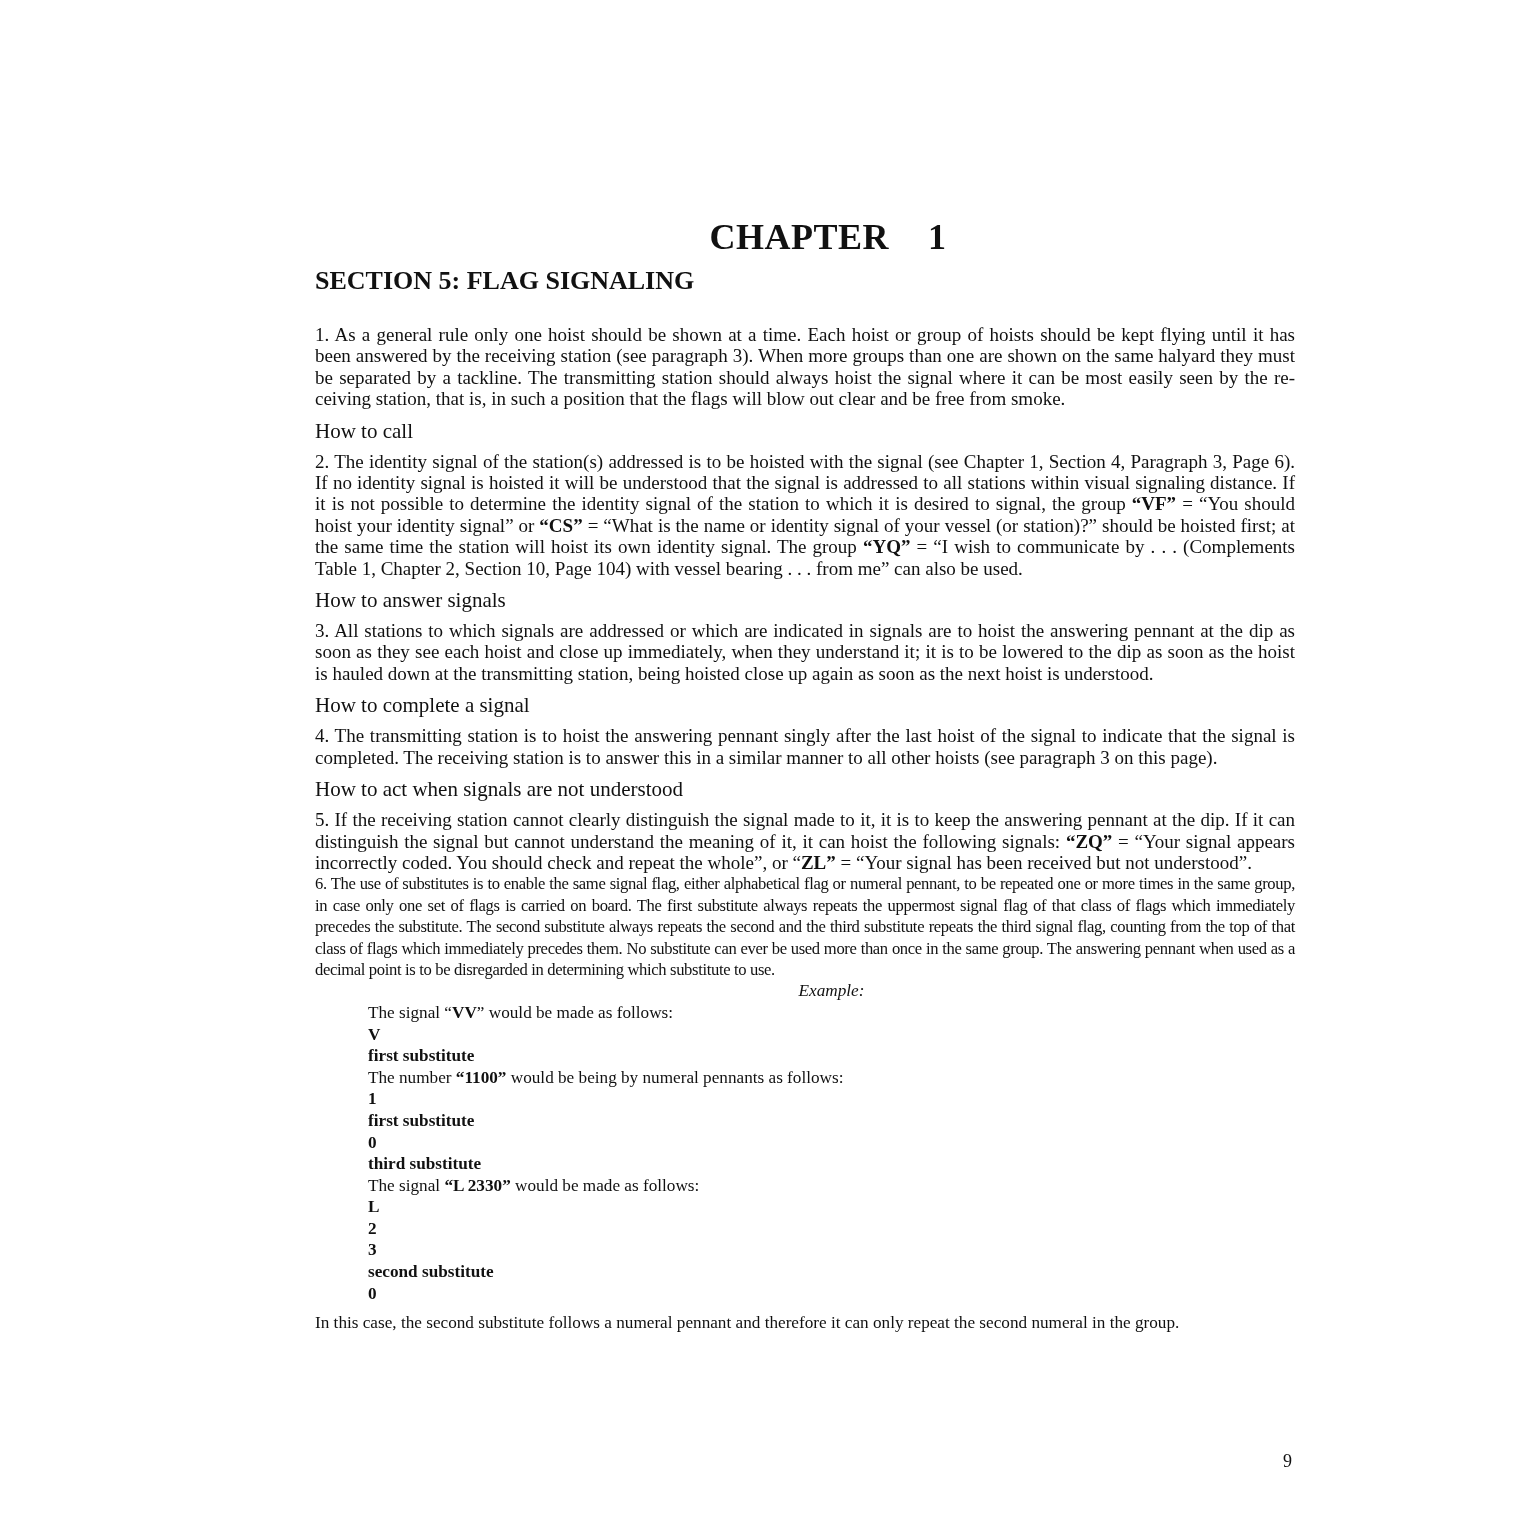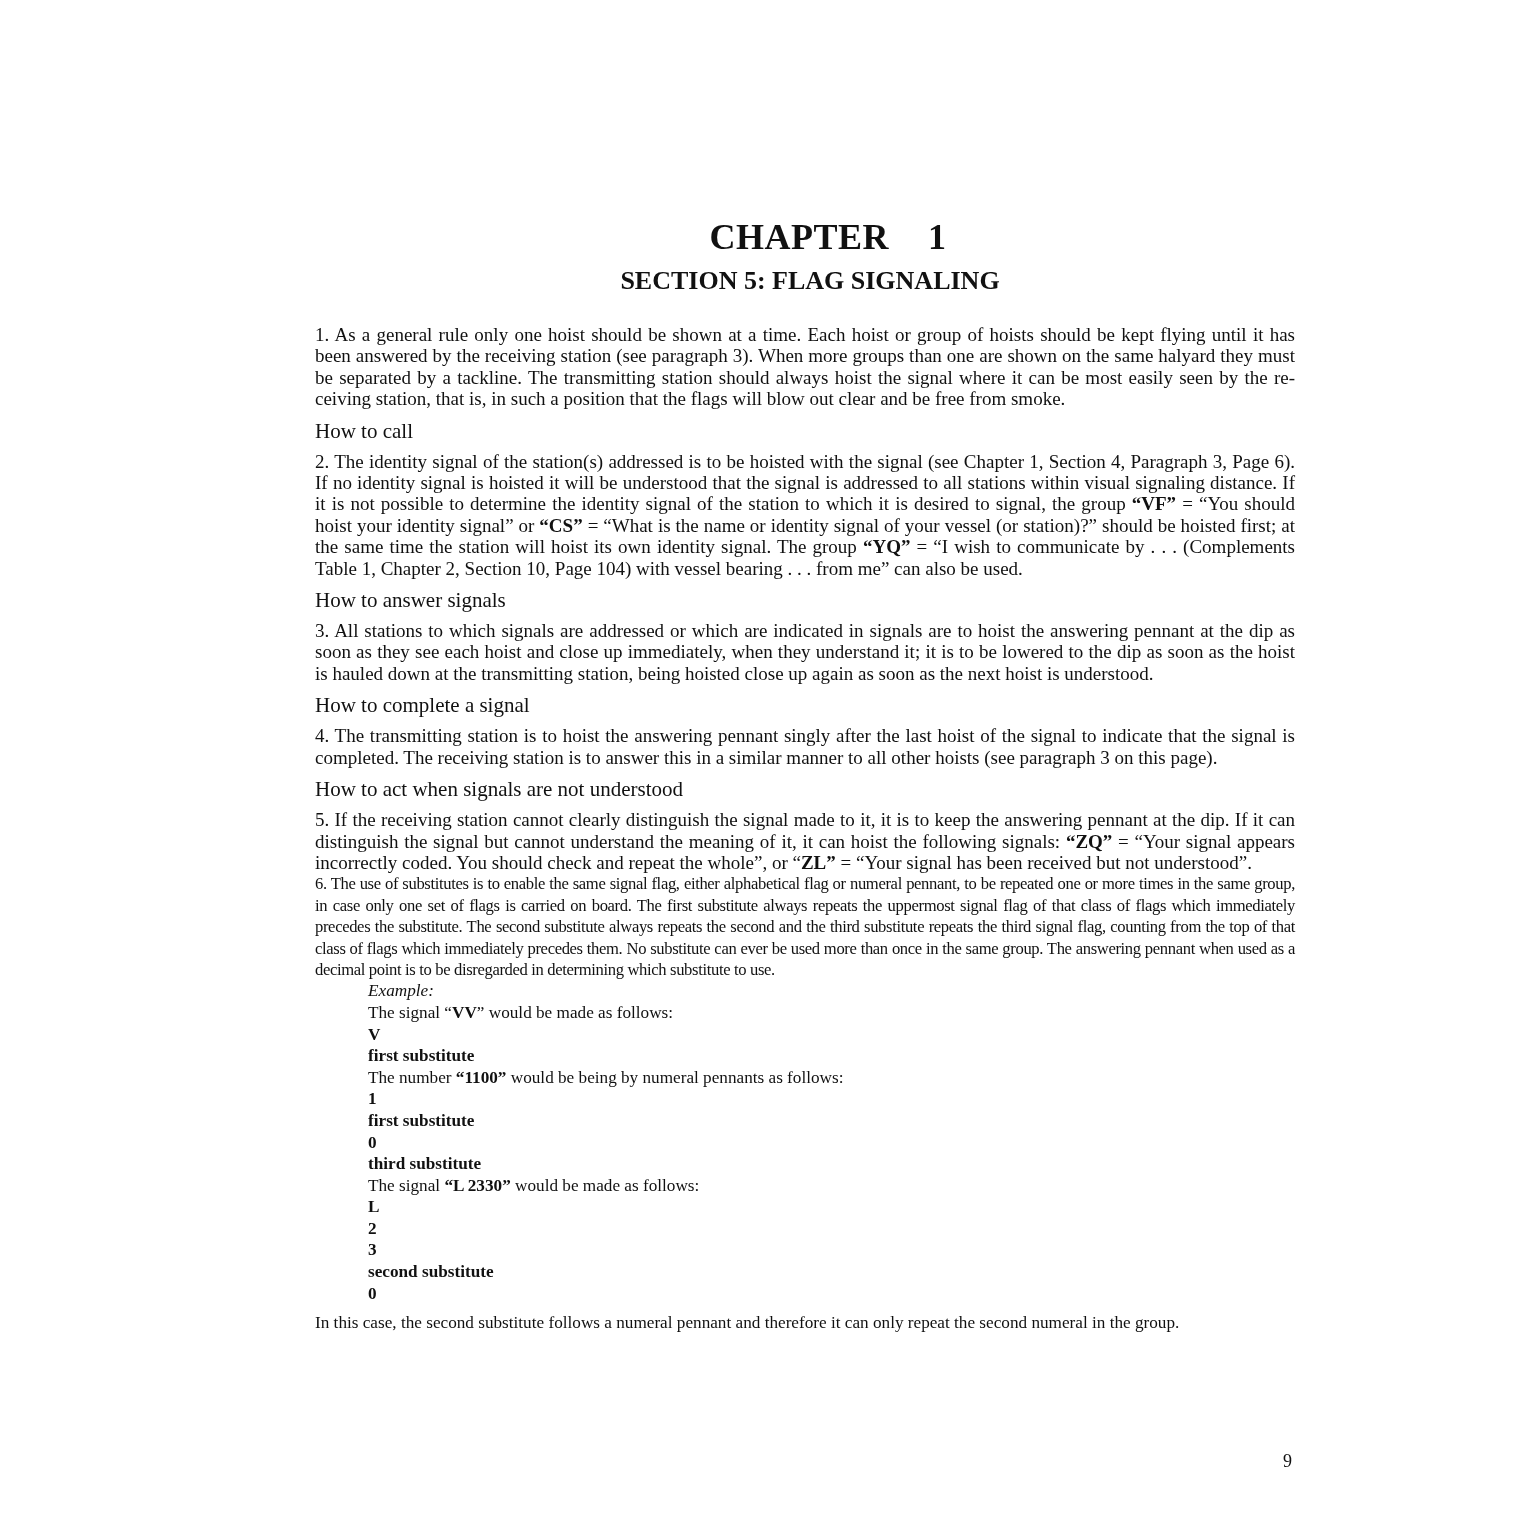--- a/index.html
+++ b/index.html
@@ -1,29 +1,29 @@
 <!DOCTYPE html>
 <html><head>
 <meta charset="utf-8">
 <style>
   html, body { margin: 0; padding: 0; background: #ffffff; }
   body { width: 1540px; height: 1540px; position: relative; overflow: hidden;
          font-family: "Liberation Serif", "DejaVu Serif", serif; color: #111; }
   .page { position: absolute; left: 315px; top: 0; width: 980px; }
   .chapter-title { position: absolute; top: 198px; left: 0; width: 990px; text-align: center;
                    font-weight: bold; font-size: 36px; letter-spacing: 0.5px; word-spacing: 10px; margin: 18px; }
-  .section-title { position: absolute; top: 266px; left: 0; width: 990px; text-align: center;
+  .section-title { position: absolute; top: 266px; left: 0; width: 990px; 
                    font-weight: bold; font-size: 26px; margin: 0; }
   .body { position: absolute; top: 324px; left: 0; width: 980px; }
   p { margin: 0; font-size: 19px; line-height: 21.4px; text-align: justify; }
   .tight { font-size: 16.6px; letter-spacing: -0.35px; }
   h3 { margin: 8px 0 7px 0; font-size: 21px; font-weight: normal; line-height: 26px; }
   .example { margin-left: 53px; }
   .example div { font-size: 17.2px; line-height: 21.6px; }
-  .ex-label { font-style: italic; }
+  .ex-label { font-style: italic; text-align: center; }
   .b { font-weight: bold; }
   .closing { font-size: 17.2px; line-height: 21.6px; margin-top: 8px; }
   .page-number { position: absolute; top: 1451px; left: 1283px; font-size: 18px; }
 </style>
 </head>
 <body>
 
 <div class="page">
   <h1 class="chapter-title" style="white-space:pre;">CHAPTER  1</h1>
   <h2 class="section-title">SECTION 5: FLAG SIGNALING</h2>

